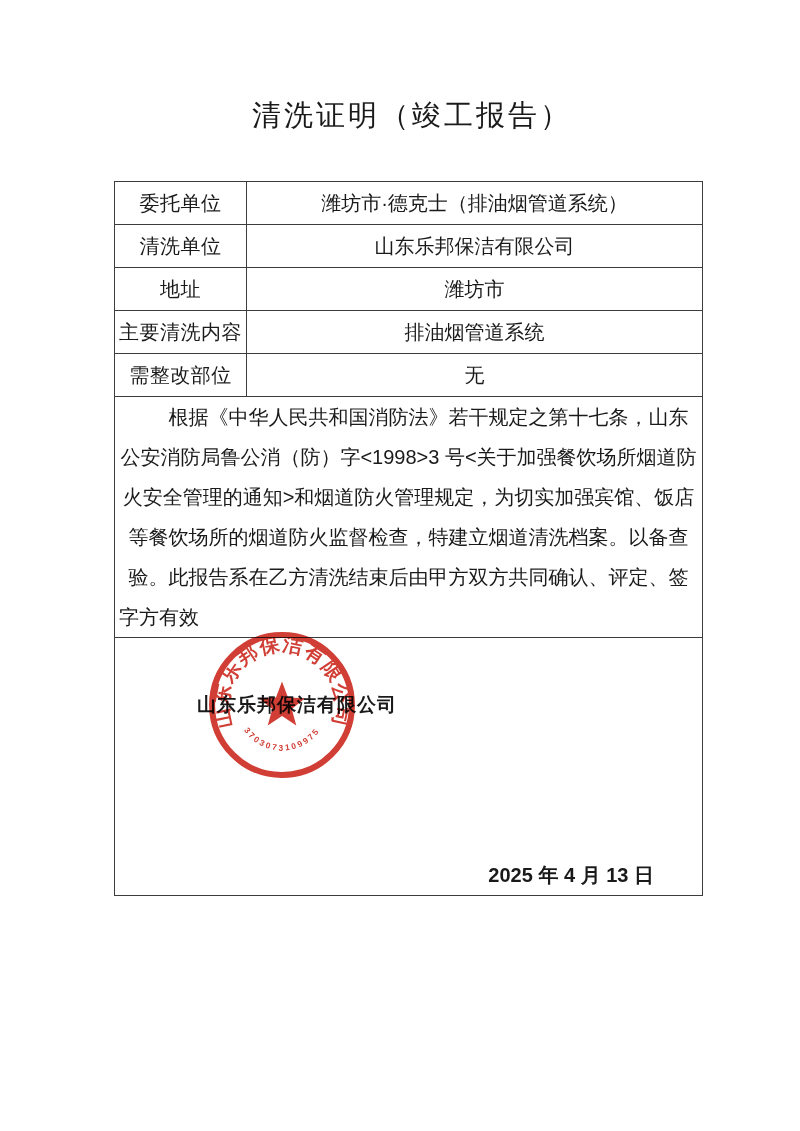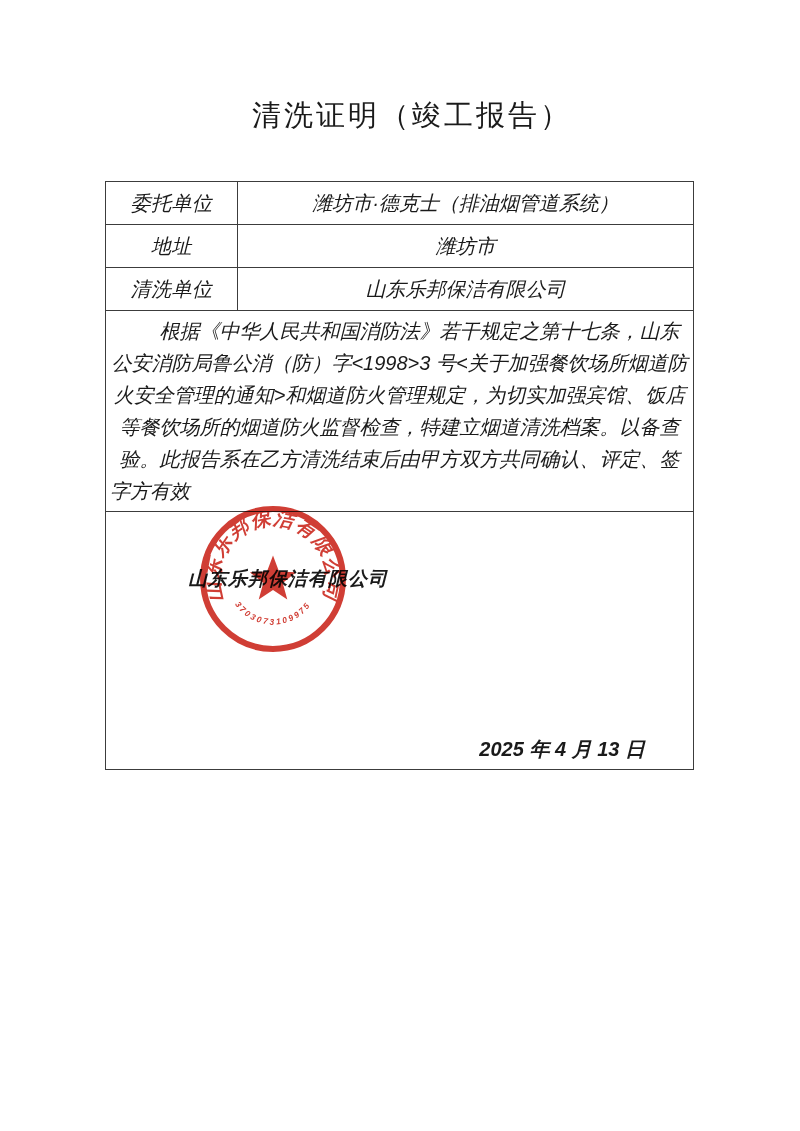--- a/index.html
+++ b/index.html
@@ -17,44 +17,43 @@
     left:12px;top:96px;width:800px;
     margin:0;
     text-align:center;
     font-size:29px;
     font-weight:400;
     letter-spacing:3px;
     font-family:"Liberation Serif",serif;
   }
   table.doc-table{
     position:absolute;
-    left:105px;top:181px;
+    left:114px;top:181px;
     width:588px;
     border-collapse:collapse;
     table-layout:fixed;
-    font-style:italic;
   }
   table.doc-table td{
     border:1.5px solid #3c3c3c;
     text-align:center;
     vertical-align:middle;
     font-size:20px;
     padding:0 4px;
     font-family:"Liberation Sans","Liberation Serif",serif;
   }
   tr.data-row{height:43px;}
   td.lbl{letter-spacing:0.5px;}
   td.notice-cell{
     height:200px;
     text-align:justify;
     text-align-last:left;
     vertical-align:top;
     padding:5px 9px 0 9px;
     font-size:19px;
-    line-height:32px;
+    line-height:40px;
   }
   td.notice-cell .notice-text{
     display:block;
     text-indent:2em;
   }
   td.sig-cell{
     height:257px;
     position:relative;
     padding:0;
   }
@@ -97,26 +96,34 @@
         <col style="width:145px">
         <col style="width:148px">
         <col style="width:163px">
     </colgroup>
     <tbody>
       <tr class="data-row">
         <td class="lbl">委托单位</td>
         <td colspan="3">潍坊市·德克士（排油烟管道系统）</td>
       </tr>
       <tr class="data-row">
+        <td class="lbl">清洗单位</td>
+        <td colspan="3">山东乐邦保洁有限公司</td>
+      </tr>
+      <tr class="data-row">
         <td class="lbl">地址</td>
         <td colspan="3">潍坊市</td>
       </tr>
       <tr class="data-row">
-        <td class="lbl">清洗单位</td>
-        <td colspan="3">山东乐邦保洁有限公司</td>
+        <td class="lbl">主要清洗内容</td>
+        <td colspan="3">排油烟管道系统</td>
+      </tr>
+      <tr class="data-row">
+        <td class="lbl">需整改部位</td>
+        <td colspan="3">无</td>
       </tr>
       <tr>
         <td class="notice-cell" colspan="4">
           <span class="notice-text">根据《中华人民共和国消防法》若干规定之第十七条，山东公安消防局鲁公消（防）字&lt;1998&gt;3 号&lt;关于加强餐饮场所烟道防火安全管理的通知&gt;和烟道防火管理规定，为切实加强宾馆、饭店等餐饮场所的烟道防火监督检查，特建立烟道清洗档案。以备查验。此报告系在乙方清洗结束后由甲方双方共同确认、评定、签字方有效</span>
         </td>
       </tr>
       <tr>
         <td class="sig-cell" colspan="4">
           <span class="sig-company">山东乐邦保洁有限公司</span>
           <svg class="stamp" viewBox="0 0 200 200" xmlns="http://www.w3.org/2000/svg">

